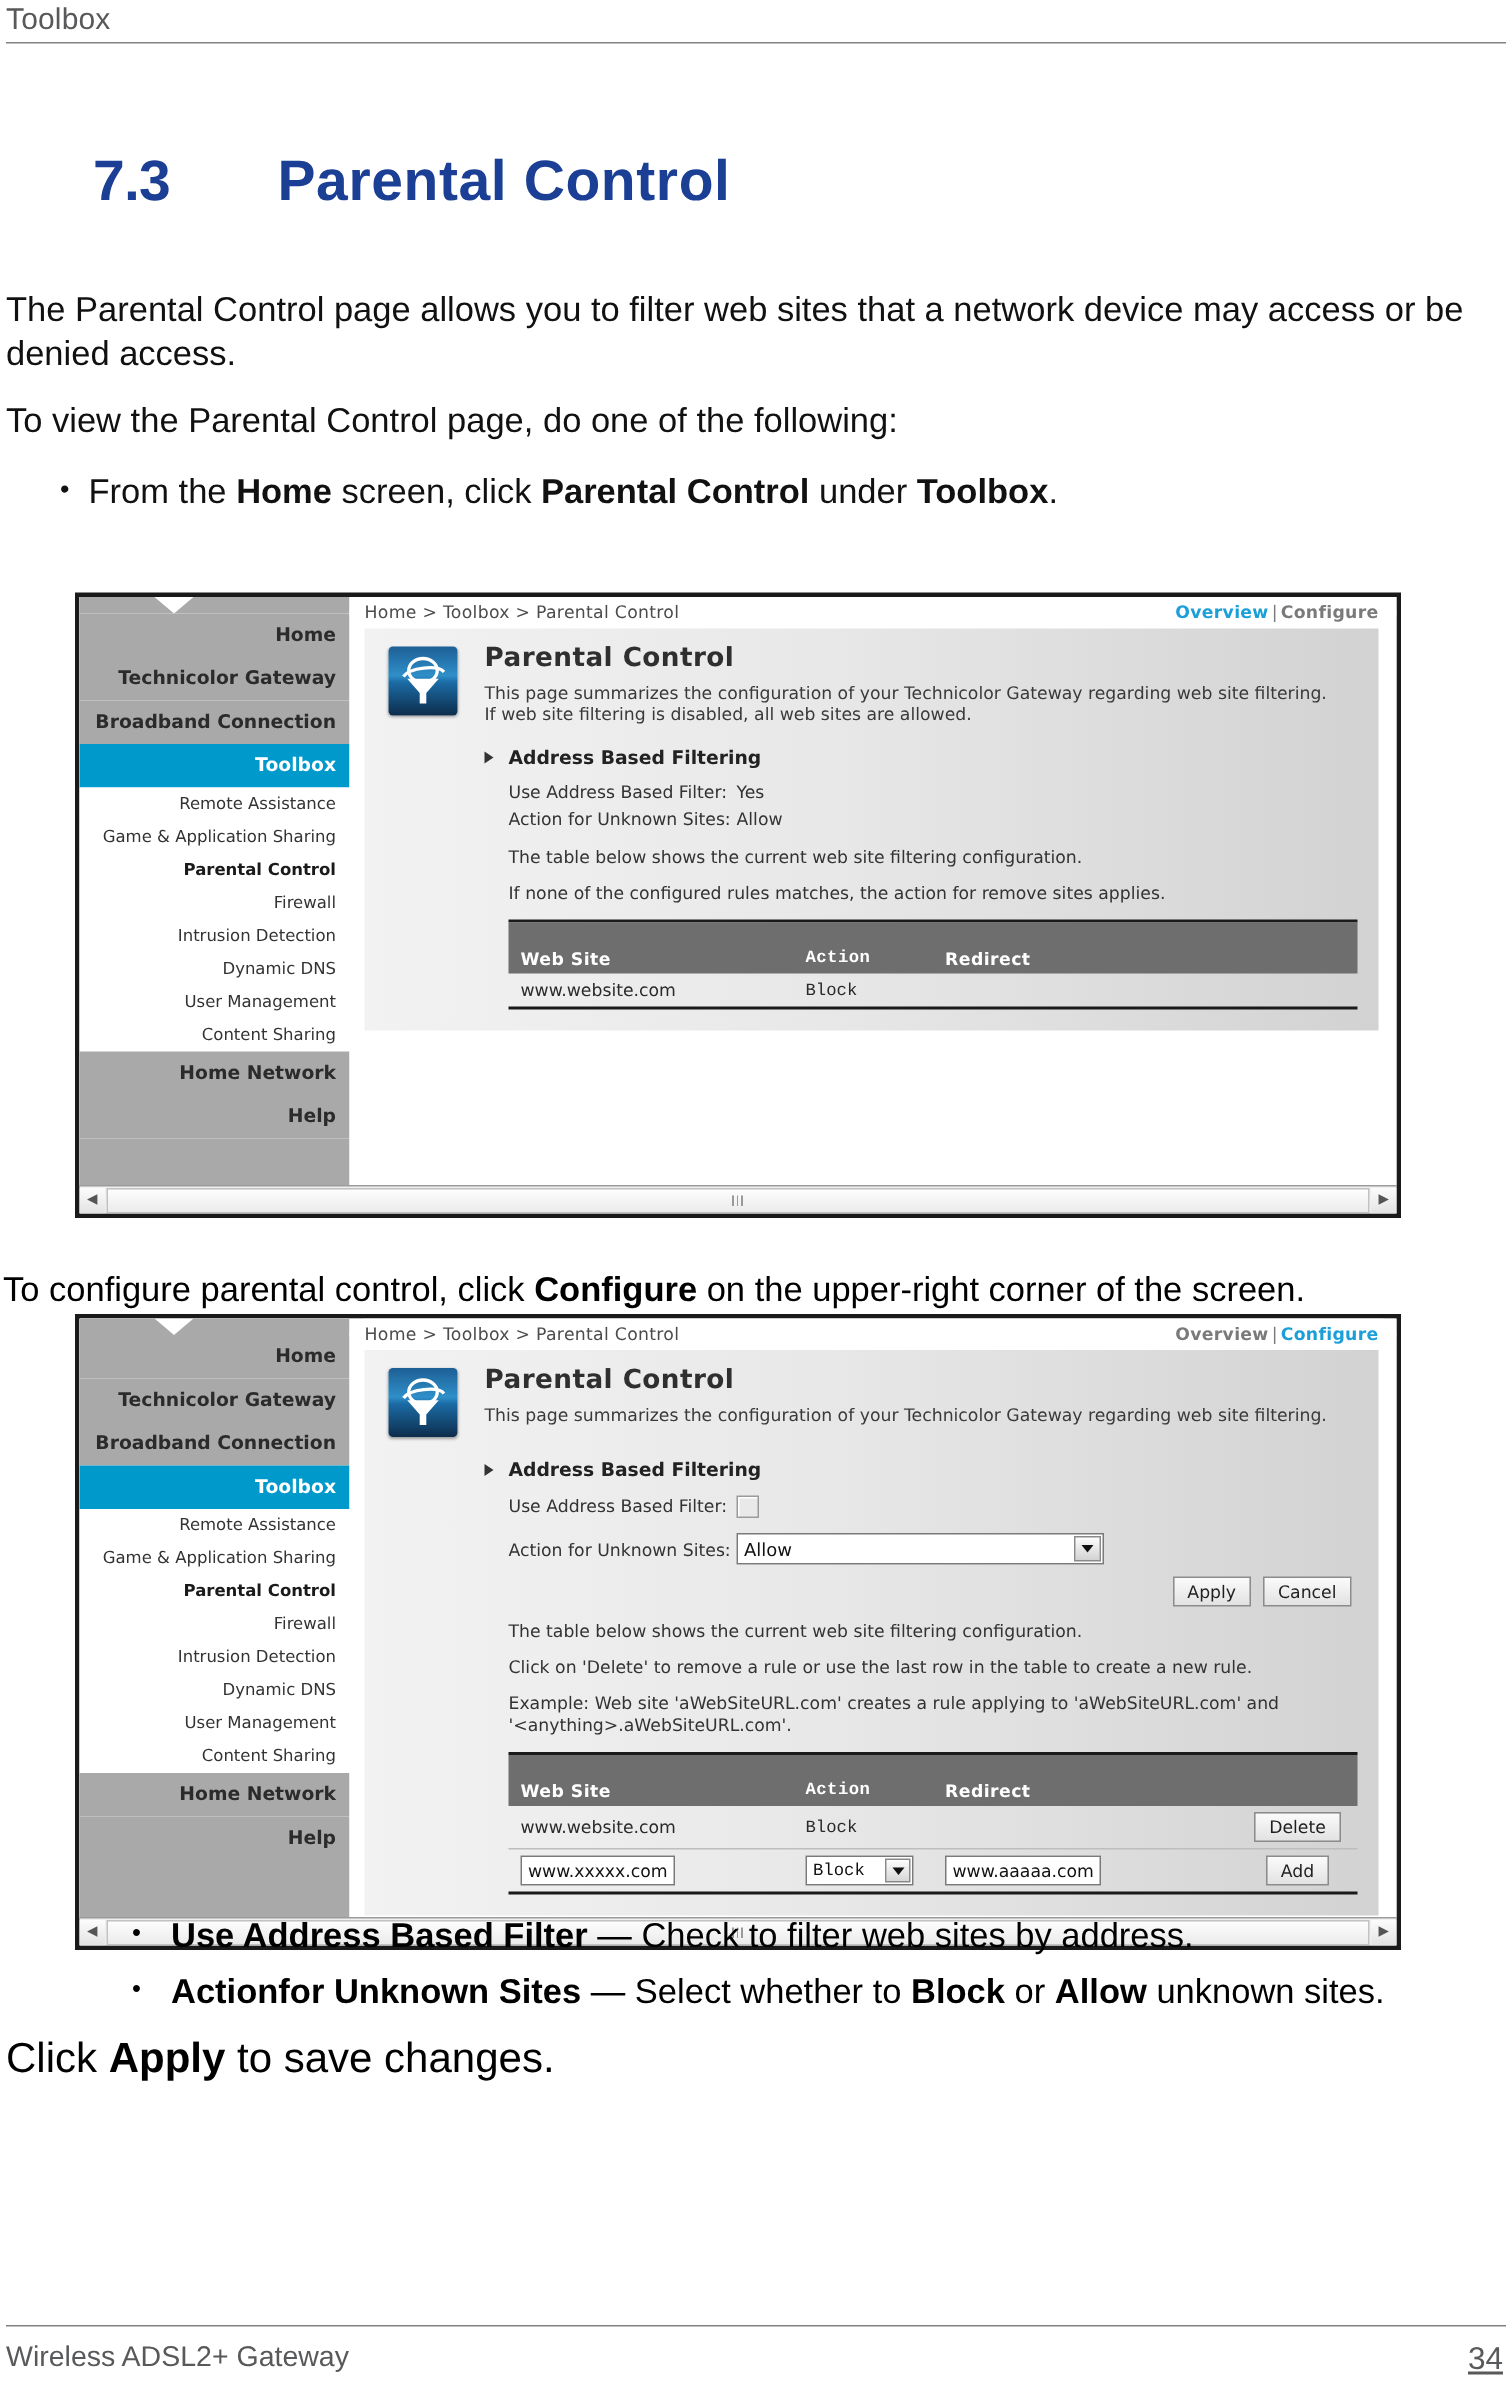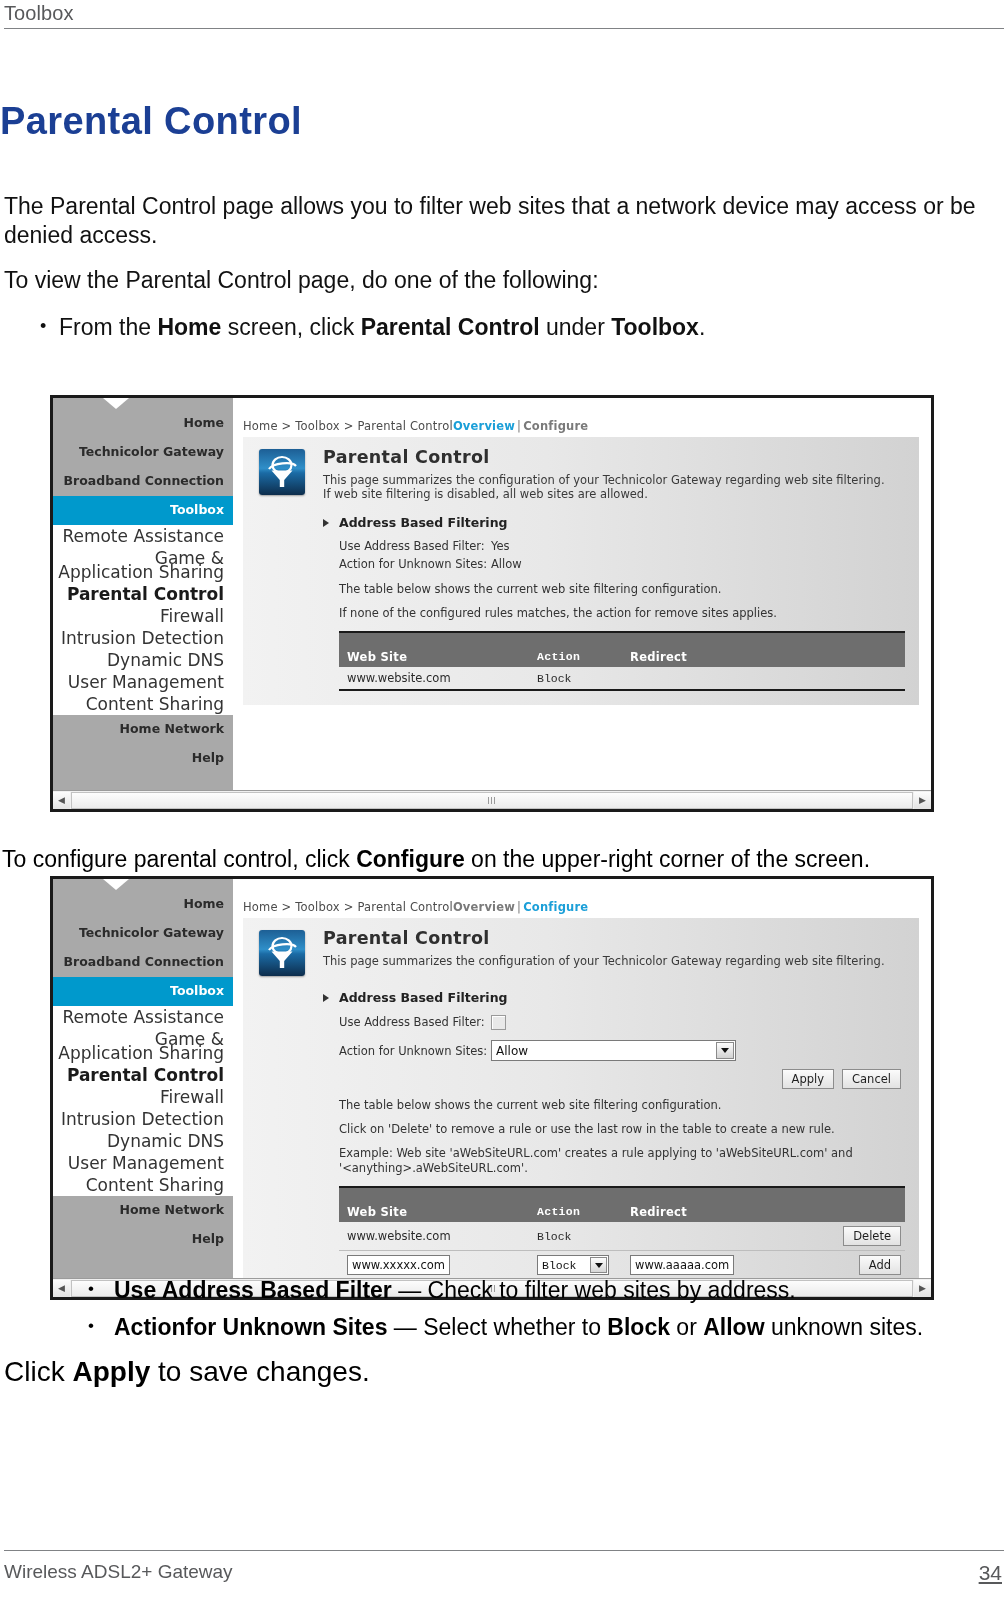--- a/index.html
+++ b/index.html
@@ -202,21 +202,21 @@
     padding: 7px 9px 8px 6px;
     line-height: 14px;
   }
   .rb-group.active {
     background: #0099cc;
     color: #ffffff;
   }
   .rb-sub {
     background: #ffffff;
     color: #333;
-    font-size: 17px;
+    font-size: 11px;
     text-align: right;
     padding: 4px 9px 4px 4px;
     line-height: 14px;
   }
   .rb-sub.cur { font-weight: bold; color: #1a1a1a; }
   .rb-filler { background: #a9a9a9; flex: 1 1 auto; }
   .rb-side-col {
     display: flex;
     flex-direction: column;
     height: 100%;
@@ -224,22 +224,23 @@
 
   
   .rb-content {
     flex: 1 1 auto;
     position: relative;
     background: #ffffff;
     min-width: 0;
   }
   .rb-crumbbar {
     display: flex;
+    justify-content: space-between;
     align-items: center;
-    padding: 21px 12px 4px 10px;
+    padding: 3px 12px 4px 10px;
     font-size: 11.5px;
     color: #444;
     background: #fff;
     border-radius: 11px;
   }
   .rb-crumb { color: #4c4c4c; letter-spacing: .2px; }
   .rb-tabs { font-size: 11.5px; font-weight: bold; letter-spacing: .2px; }
   .rb-tabs .tab { color: #7a7a7a; }
   .rb-tabs .tab.active { color: #1b9fd8; }
   .rb-tabs .sep { color: #7a7a7a; font-weight: normal; padding: 0 2px; }
@@ -334,21 +335,21 @@
     align-items: center;
     font-size: 11.5px;
     color: #2a2a2a;
     padding: 4px 0 4px 8px;
     border-bottom: 1px solid #bdbdbd;
   }
   .rb-tr.last { border-bottom: 2px solid #1a1a1a; }
   .col-site { width: 190px; flex: 0 0 190px; }
   .col-action { width: 93px; flex: 0 0 93px; font-family: Liberation Mono, monospace; }
   .col-redirect { flex: 1 1 auto; }
-  .col-btn { width: 72px; flex: 0 0 72px; text-align: right; padding-right: 4px; text-decoration: underline;}
+  .col-btn { width: 72px; flex: 0 0 72px; text-align: center; padding-right: 4px; text-decoration: underline;}
 
   .rb-input {
     background: #ffffff;
     border: 1px solid #7a7a7a;
     font-family: "DejaVu Sans", sans-serif;
     font-size: 11.5px;
     color: #111;
     padding: 2px 4px;
     width: 175px;
     box-sizing: border-box;
@@ -476,20 +477,21 @@
 </style>
 </head>
 <body>
 
 <div class="page-header">
   <div class="hdr-text">Toolbox</div>
   <div class="hdr-rule"></div>
 </div>
 
 <div class="sec-title">
+  <div class="sec-num">7.3</div>
   <div class="sec-name">Parental Control</div>
 </div>
 
 <div class="body-area">
   <p class="para">The Parental Control page allows you to filter web sites that a network device may access or be denied access.</p>
   <p class="para">To view the Parental Control page, do one of the following:</p>
   <ul class="bullets">
     <li><span>From the </span><b>Home</b><span> screen, click </span><b>Parental Control</b><span> under </span><b>Toolbox</b><span>.</span></li>
   </ul>
 </div>

